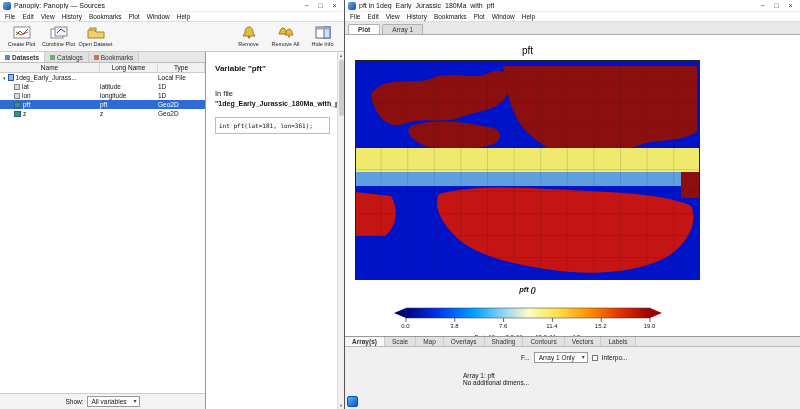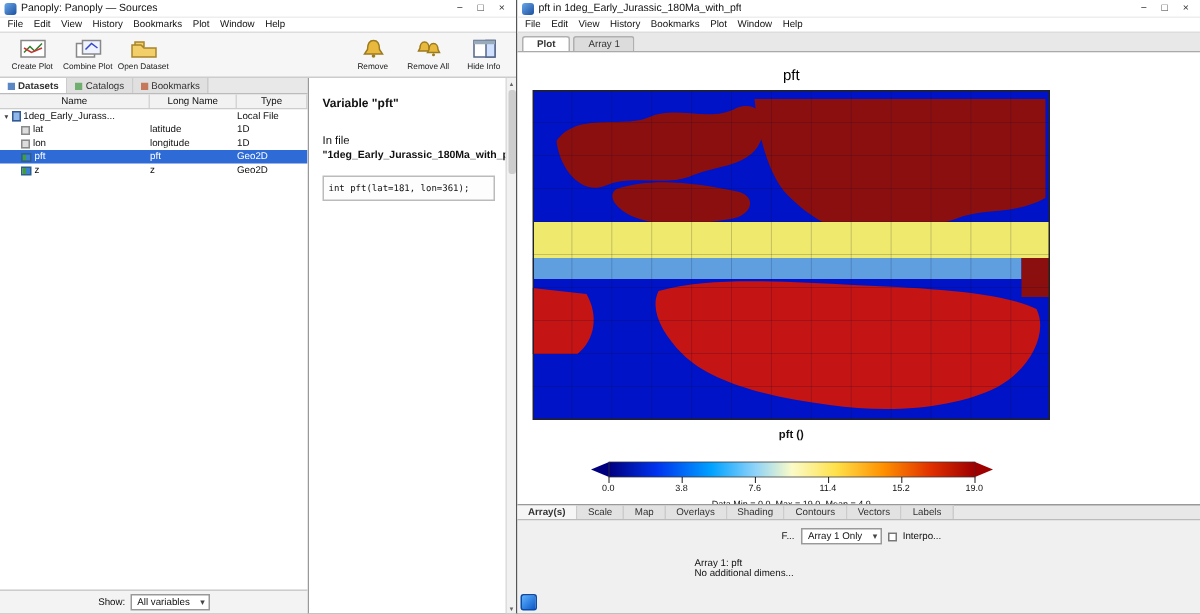--- a/index.html
+++ b/index.html
@@ -54,21 +54,21 @@
 .sb-thumb{width:5px;height:56px;background:#cdcdcd;border-radius:2px;margin-top:1px;}
 .sb-fill{flex:1;}
 .plot-tabstrip{height:13px;background:#e8e8e8;border-bottom:1px solid #aaa;display:flex;align-items:flex-end;padding:2px 3px 0;gap:2px;flex:0 0 auto;}
 .ptab{font-size:6.5px;padding:1px 9px;background:#dcdcdc;border:1px solid #b0b0b0;border-bottom:none;border-radius:2px 2px 0 0;color:#333;}
 .ptab.active{background:#fff;font-weight:bold;}
 .plot-area{flex:1;background:#fff;min-height:0;position:relative;overflow:hidden;}
 .plot-title{width:345px;margin:10px 0 0 10px;text-align:center;font-size:10px;color:#000;}
 .map-wrap{width:345px;margin:4px 0 0 10px;}
 .map{display:block;width:345px;height:220px;}
 .cbar-block{width:345px;margin-left:10px;margin-top:5px;display:flex;flex-direction:column;align-items:center;}
-.cbar-label{font-size:7.5px;font-weight:bold;margin-bottom:13px;}
+.cbar-label{font-size:7.5px;font-weight:bold;margin-bottom:13px;font-style:italic;}
 .cbar-ticks{position:relative;width:270px;height:8px;font-size:6px;}
 .cbar-ticks span{position:absolute;transform:translateX(-50%);top:0;}
 .stats{font-size:6px;margin-top:3px;color:#111;}
 .bottom-tabstrip{height:11px;background:#e8e8e8;border-top:1px solid #999;border-bottom:1px solid #bbb;display:flex;align-items:stretch;font-size:6.5px;flex:0 0 auto;}
 .btab{display:flex;align-items:center;padding:0 7px;border-right:1px solid #ccc;background:#e2e2e2;color:#333;}
 .btab.active{background:#f6f6f6;font-weight:bold;}
 .controls{height:62px;background:#f0f0f0;position:relative;font-size:6.5px;flex:0 0 auto;padding:5px 8px;}
 .ctrl-row1{display:flex;align-items:center;gap:4px;margin-left:168px;}
 .checkbox{width:6px;height:6px;border:1px solid #777;background:#fff;display:inline-block;flex:0 0 auto;}
 .ctrl-line{margin-left:110px;white-space:nowrap;}

